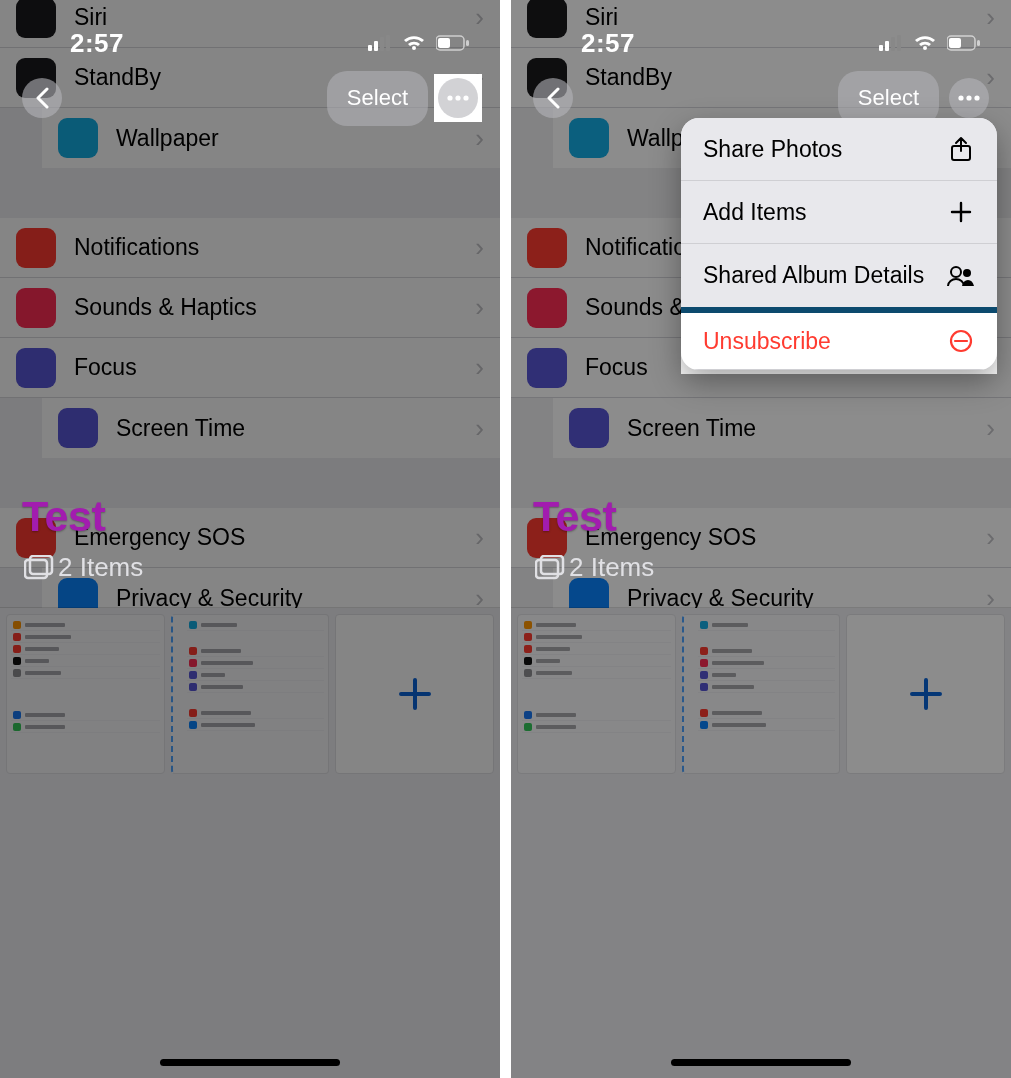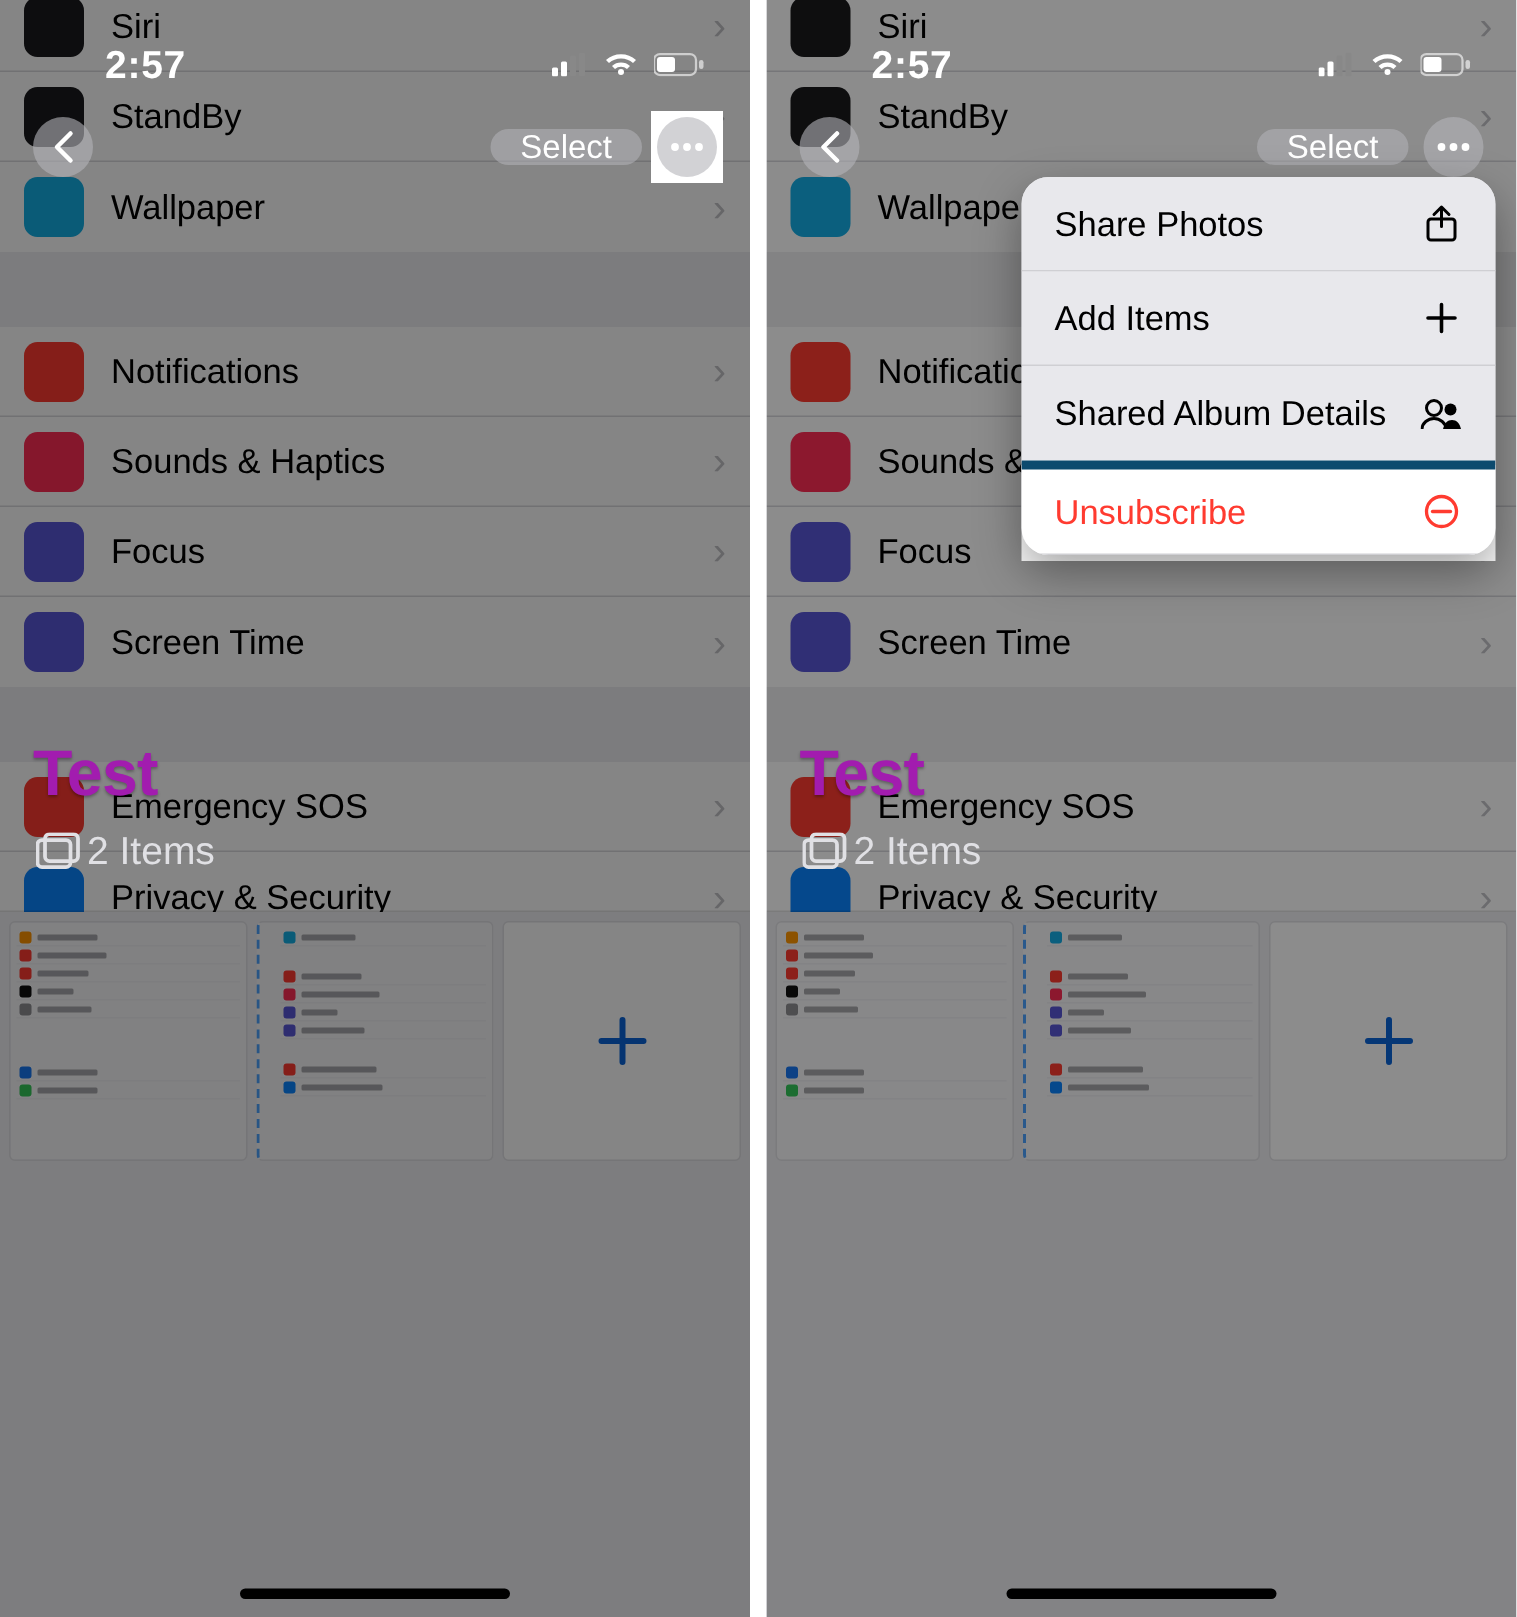--- a/index.html
+++ b/index.html
@@ -14,30 +14,30 @@
   .statusbar { position: absolute; top: 0; left: 0; right: 0; height: 52px; display: flex; align-items: center; justify-content: space-between; padding: 34px 30px 0 30px; color: #fff; font-weight: 600; z-index: 7; margin-left: 40px; }
   .statusbar .time { font-size: 26px; letter-spacing: 0.5px; }
   .status-icons { display: flex; align-items: center; gap: 10px; }
   .signal, .wifi, .battery { display: inline-flex; align-items: center; }
   .signal svg, .wifi svg, .battery svg { fill: #fff; }
 
   
   .topcontrols { position: absolute; top: 78px; left: 0; right: 0; height: 40px; display: flex; justify-content: space-between; align-items: center; padding: 0 22px; z-index: 7; }
   .back-btn { width: 40px; height: 40px; border-radius: 20px; background: rgba(180,180,185,0.6); display: flex; align-items: center; justify-content: center; }
   .right-controls { display: flex; gap: 10px; align-items: center; }
-  .select-pill { height: 24px; border-radius: 20px; background: rgba(180,180,185,0.55); padding: 0 20px; display: flex; align-items: center; color: #fff; font-size: 22px; font-weight: 500; }
+  .select-pill { height: 55px; border-radius: 20px; background: rgba(180,180,185,0.55); padding: 0 20px; display: flex; align-items: center; color: #fff; font-size: 22px; font-weight: 500; }
   .more-btn { width: 40px; height: 40px; border-radius: 20px; background: rgba(180,180,185,0.6); display: flex; align-items: center; justify-content: center; }
   .more-highlight { position: absolute; top: 74px; right: 18px; width: 48px; height: 48px; background: #fff; z-index: 6; }
 
   
   .settings-bg { position: absolute; inset: 0; background: #eeeef1; }
   .settings-grp { margin: 0 0 50px 0; }
   .settings-grp.first { padding-top: 0; }
   .row { display: flex; align-items: center; height: 60px; padding: 0 16px; background: #fff; border-bottom: 1px solid #d8d8dc; position: relative; }
-  .row:last-child { border-bottom: none; }
+  .row:last-child { border-bottom: none; margin-left: 42px; }
   .row-icon { width: 40px; height: 40px; border-radius: 9px; margin-right: 18px; flex-shrink: 0; }
   .row-label { font-size: 23px; color: #000; flex: 1; }
   .row-chev { color: #c4c4c8; font-size: 26px; }
   .section-wrap { position: absolute; top: -12px; left: 0; right: 0; }
 
   
   .album-title { position: absolute; top: 492px; left: 22px; z-index: 7; color: #a21caf; font-size: 43px; font-weight: 700; letter-spacing: -0.5px; text-shadow: 0 1px 2px rgba(0,0,0,0.3); }
   .album-sub { position: absolute; top: 552px; left: 24px; z-index: 7; display: flex; align-items: center; gap: 4px; color: #e0e0e4; font-size: 26px; font-weight: 500; }
 
   

